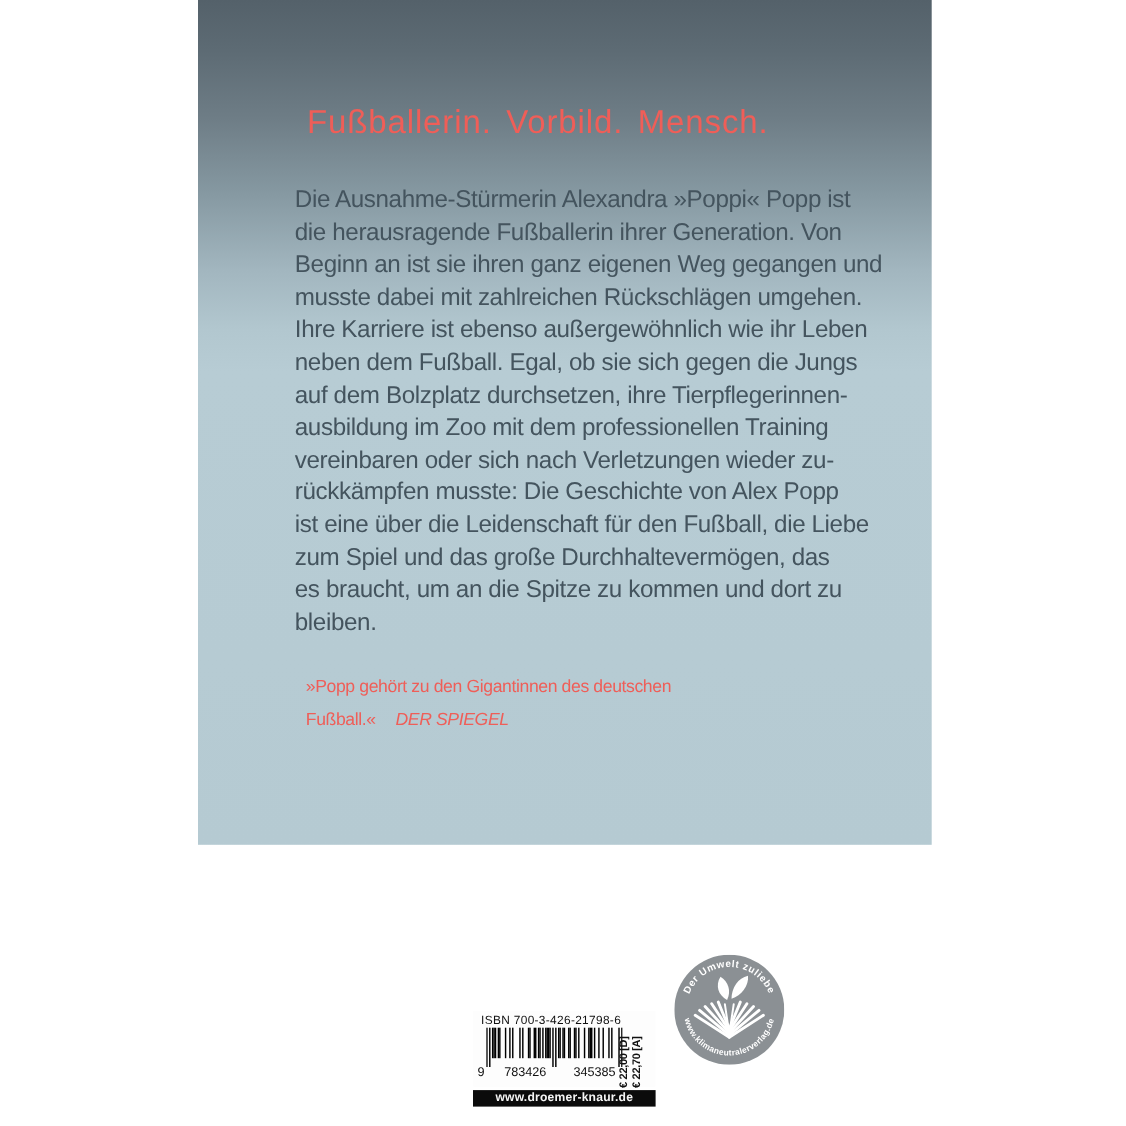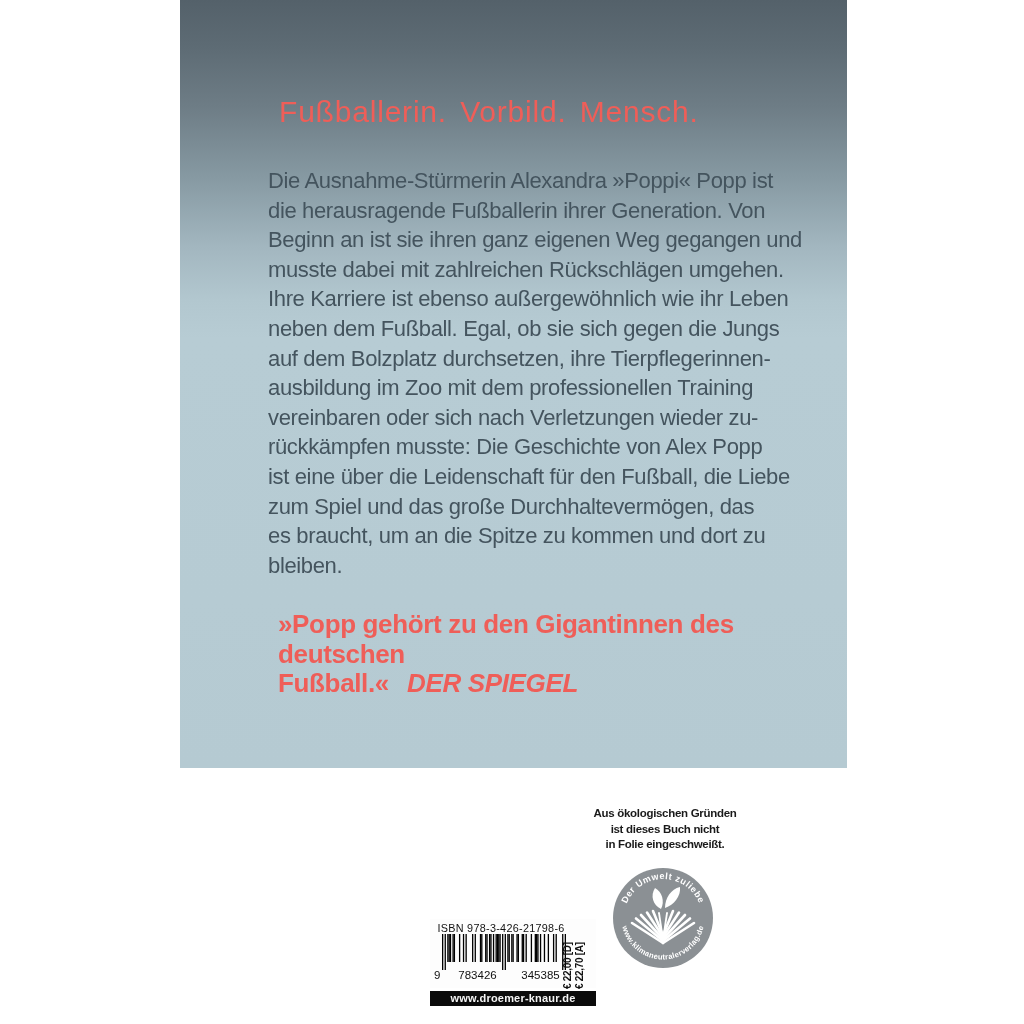--- a/index.html
+++ b/index.html
@@ -19,21 +19,21 @@
     font-size:30px;font-weight:300;letter-spacing:0.8px;word-spacing:4px;
     color:#ef5e58;white-space:nowrap;
   }
   .synopsis{
     position:absolute;left:88px;top:166px;width:560px;
     font-size:22px;line-height:29.6px;font-weight:300;letter-spacing:-0.35px;
     color:#44545e;white-space:pre-line;
   }
   .quote{
     position:absolute;left:98px;top:610px;width:560px;
-    font-size:26px;line-height:29.6px;font-weight:700;letter-spacing:-0.35px;
+    font-size:16px;line-height:29.6px;font-weight:400;letter-spacing:-0.35px;
     color:#ef5e58;
   }
   .quote .src{font-style:italic;margin-left:18px;}
   .eco{
     position:absolute;left:485px;top:806px;transform:translateX(-50%);
     font-size:11.5px;line-height:15.6px;font-weight:600;letter-spacing:-0.3px;
     color:#1a1a1a;text-align:center;white-space:pre-line;
   }
   .badge{position:absolute;left:433px;top:868px;width:100px;height:100px;}
   .label{
@@ -85,23 +85,20 @@
 ist eine über die Leidenschaft für den Fußball, die Liebe
 zum Spiel und das große Durchhaltevermögen, das
 es braucht, um an die Spitze zu kommen und dort zu
 bleiben.</div>
 
   <div class="quote">
     <span>»Popp gehört zu den Gigantinnen des deutschen</span><br>
     <span>Fußball.«</span><span class="src">DER SPIEGEL</span>
   </div>
 
-  <div class="eco">Aus ökologischen Gründen
-ist dieses Buch nicht
-in Folie eingeschweißt.</div>
 
   <svg class="badge" viewBox="0 0 100 100" xmlns="http://www.w3.org/2000/svg">
     <circle cx="50" cy="50" r="50" fill="#8b9094"></circle>
     <defs>
       <path id="arcTop" d="M 11,50 A 39,39 0 0 1 89,50"></path>
       <path id="arcBot" d="M 8.5,50 A 41.5,41.5 0 0 0 91.5,50"></path>
     </defs>
     <text font-size="9" font-weight="600" letter-spacing="0.6" fill="#ffffff" font-family="Liberation Sans, DejaVu Sans, sans-serif">
       <textPath href="#arcTop" startOffset="50%" text-anchor="middle">Der Umwelt zuliebe</textPath>
     </text>
@@ -122,21 +119,21 @@
       <path d="M50,72 L46,45" stroke-width="1.8"></path>
         <path d="M50,72 L54,45" stroke-width="1.8"></path>
     </g>
     <g fill="#ffffff">
       <path d="M48,41 C40,37 37,28 42,20 C49,24 52,33 48,41 Z"></path>
       <path d="M52,40 C52,30 58,21 67,19 C68,28 61,37 52,40 Z"></path>
     </g>
   </svg>
 
   <div class="label">
-    <div class="isbn">ISBN 978-3-426-21798-6</div>
+    <div class="isbn">ISBN 700-3-426-21798-6</div>
     <svg id="ean" class="ean-svg" width="124" height="36" viewBox="0 0 123.5 36" preserveAspectRatio="none" xmlns="http://www.w3.org/2000/svg" fill="#000000">
         <rect x="0.00" y="0" width="1.3" height="36"></rect>
         <rect x="2.60" y="0" width="1.3" height="36"></rect>
         <rect x="5.20" y="0" width="1.3" height="28"></rect>
         <rect x="6.50" y="0" width="1.3" height="28"></rect>
         <rect x="7.80" y="0" width="1.3" height="28"></rect>
         <rect x="10.40" y="0" width="1.3" height="28"></rect>
         <rect x="11.70" y="0" width="1.3" height="28"></rect>
         <rect x="16.90" y="0" width="1.3" height="28"></rect>
         <rect x="20.80" y="0" width="1.3" height="28"></rect>

